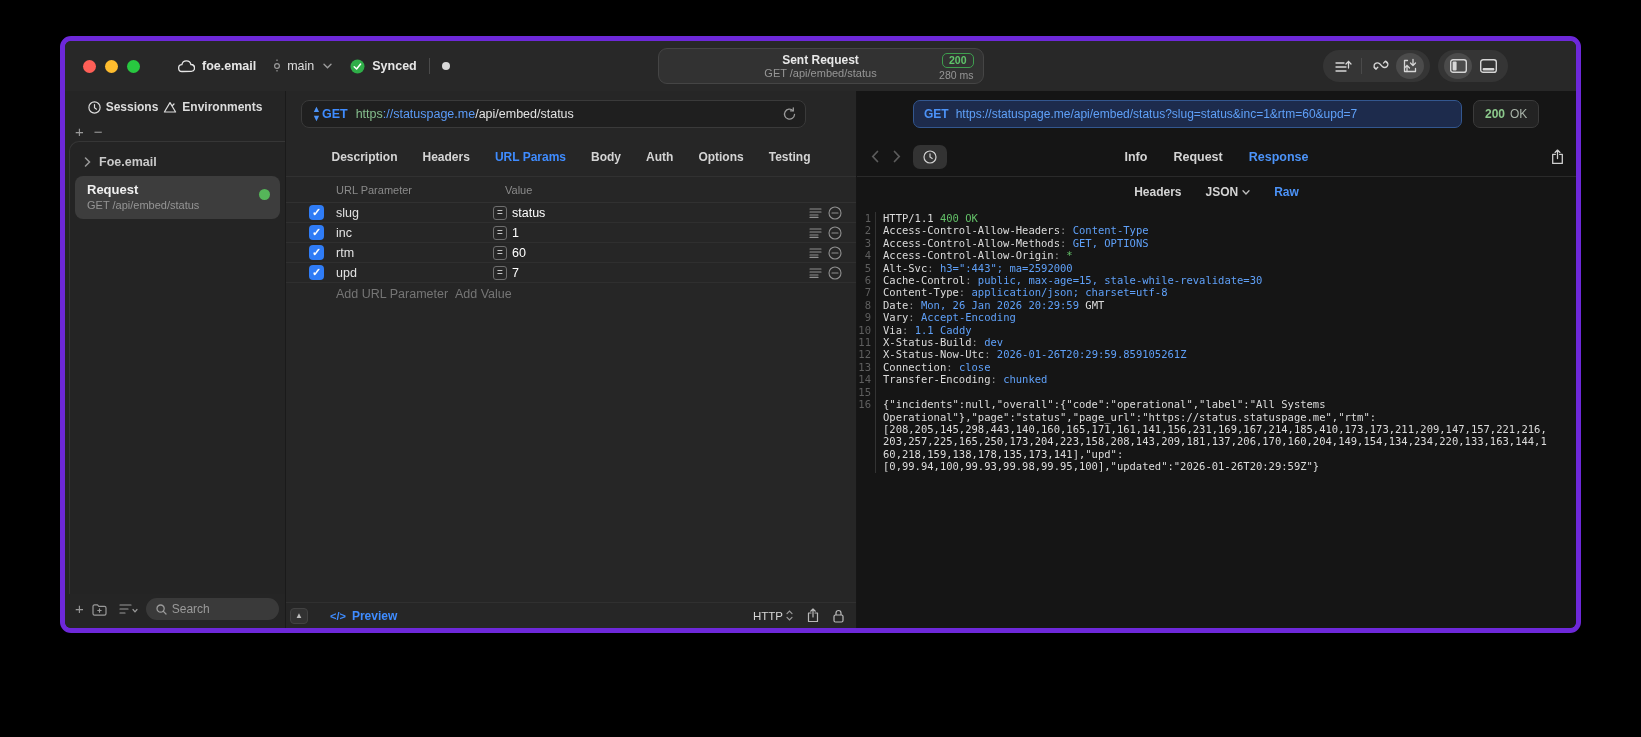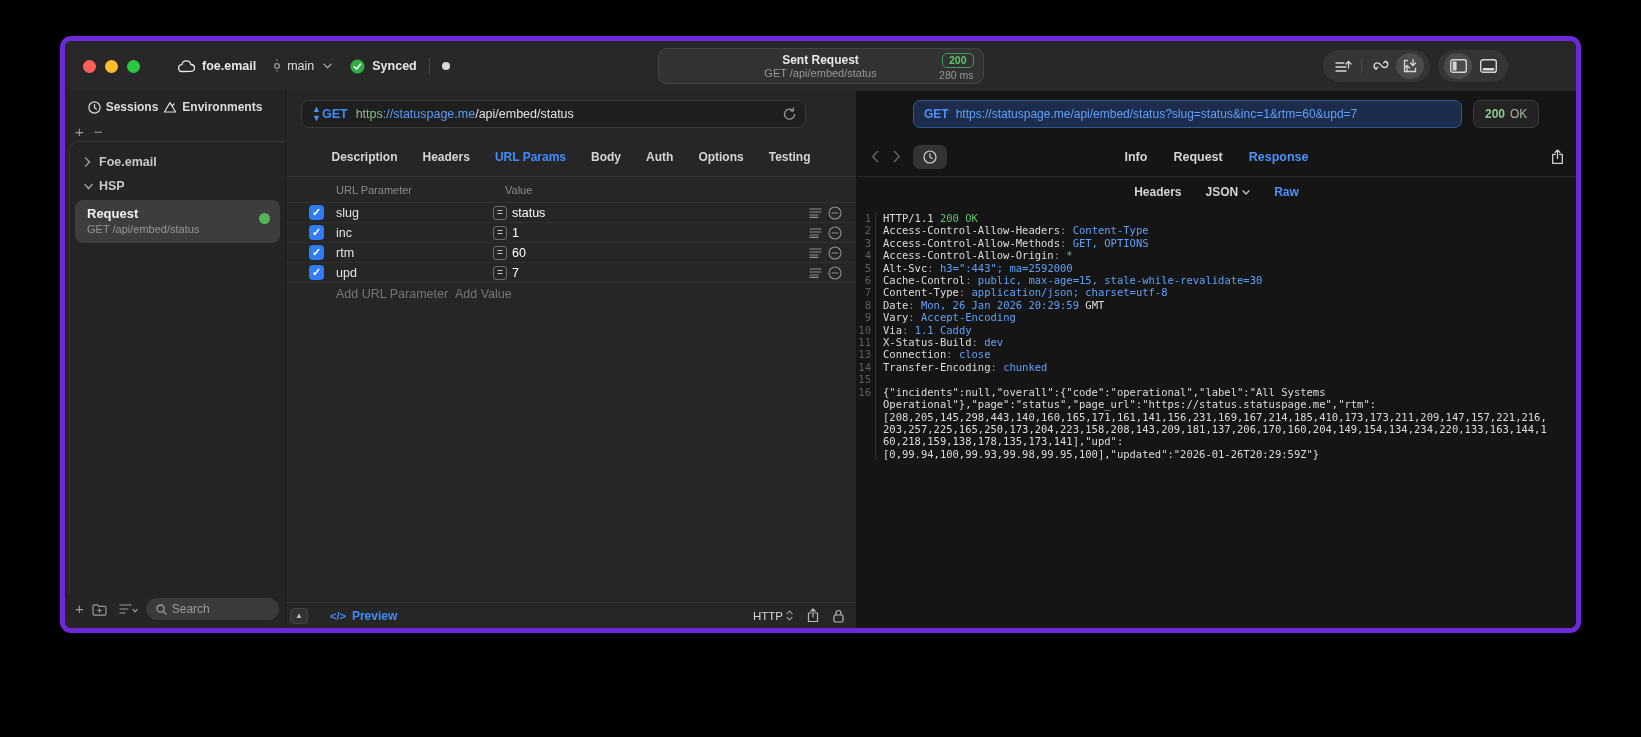--- a/index.html
+++ b/index.html
@@ -239,28 +239,20 @@
       </div>
       <div class="sb-inset">
         <div class="tree-row">
           <span class="tree-chev">
             <svg width="7" height="10" viewBox="0 0 7 10" fill="none" stroke="#9a9a9a" stroke-width="1.5" stroke-linecap="round">
                 <path d="M1.5 1 5.5 5 1.5 9"></path>
               </svg>
           </span>
           <span>Foe.email</span>
         </div>
-        <div class="tree-row">
-          <span class="tree-chev">
-            <svg width="9" height="7" viewBox="0 0 9 7" fill="none" stroke="#9a9a9a" stroke-width="1.5" stroke-linecap="round">
-                <path d="M1 1.5 4.5 5.5 8 1.5"></path>
-              </svg>
-          </span>
-          <span>HSP</span>
-        </div>
         <div class="req-card">
           <div class="rc-title">Request</div>
           <div class="rc-sub">GET /api/embed/status</div>
           <div class="rc-dot" style="background:#55b559"></div>
         </div>
       </div>
       <div class="sb-footer">
         <span style="font-size:15px;line-height:14px;">+</span>
         <span>
           <svg width="15" height="13" viewBox="0 0 15 13" fill="none" stroke="#9a9a9a" stroke-width="1.2" stroke-linejoin="round">
@@ -493,21 +485,21 @@
             <svg width="8" height="5" viewBox="0 0 8 5" fill="none" stroke="#bdbdbd" stroke-width="1.3" stroke-linecap="round">
                 <path d="M1 .8 4 4 7 .8"></path>
               </svg>
           </span>
         </span>
         <span class="resp-subtab active">Raw</span>
       </div>
       <div class="code-area">
   <div class="code-line">
     <span class="ln-num">1</span>
-    <span class="ln-text"><span class="seg-w">HTTP/1.1 </span><span class="seg-g">200 OK</span></span>
+    <span class="ln-text"><span class="seg-w">HTTP/1.1 </span><span class="seg-g">400 OK</span></span>
   </div>
 
   <div class="code-line">
     <span class="ln-num">2</span>
     <span class="ln-text"><span class="seg-w">Access-Control-Allow-Headers</span><span class="seg-d">: </span><span class="seg-b">Content-Type</span></span>
   </div>
 
   <div class="code-line">
     <span class="ln-num">3</span>
     <span class="ln-text"><span class="seg-w">Access-Control-Allow-Methods</span><span class="seg-d">: </span><span class="seg-b">GET, OPTIONS</span></span>
@@ -546,20 +538,24 @@
   <div class="code-line">
     <span class="ln-num">10</span>
     <span class="ln-text"><span class="seg-w">Via</span><span class="seg-d">: </span><span class="seg-b">1.1 Caddy</span></span>
   </div>
 
   <div class="code-line">
     <span class="ln-num">11</span>
     <span class="ln-text"><span class="seg-w">X-Status-Build</span><span class="seg-d">: </span><span class="seg-b">dev</span></span>
   </div>
 
+  <div class="code-line">
+    <span class="ln-num">12</span>
+    <span class="ln-text"><span class="seg-w">X-Status-Now-Utc</span><span class="seg-d">: </span><span class="seg-b">2026-01-26T20:29:59.859105261Z</span></span>
+  </div>
 
   <div class="code-line">
     <span class="ln-num">13</span>
     <span class="ln-text"><span class="seg-w">Connection</span><span class="seg-d">: </span><span class="seg-b">close</span></span>
   </div>
 
   <div class="code-line">
     <span class="ln-num">14</span>
     <span class="ln-text"><span class="seg-w">Transfer-Encoding</span><span class="seg-d">: </span><span class="seg-b">chunked</span></span>
   </div>

